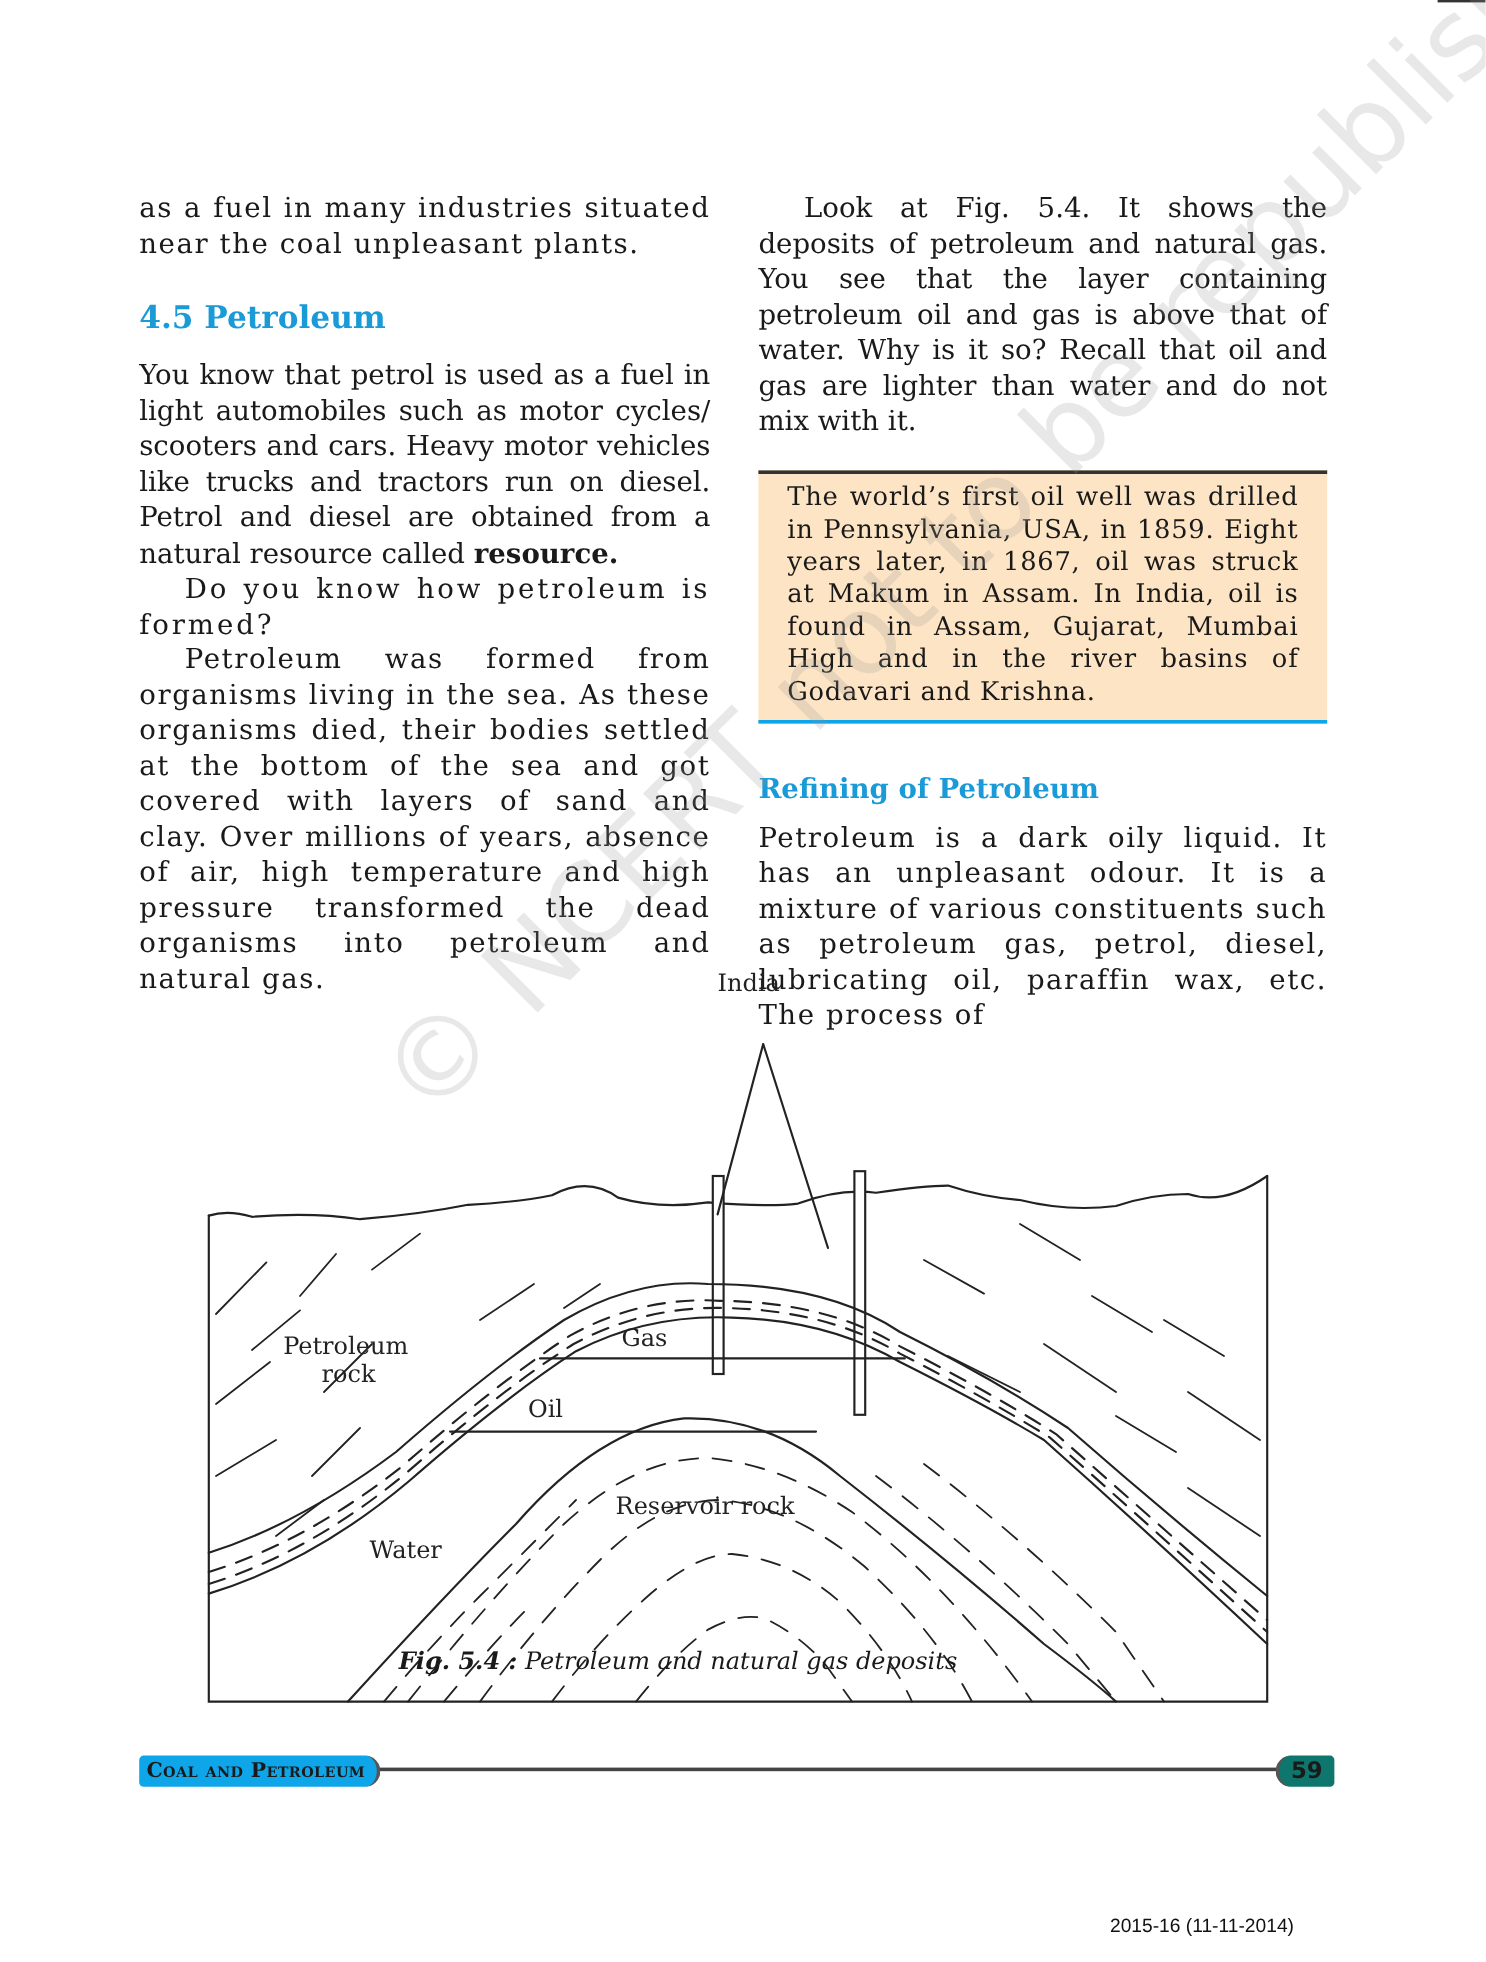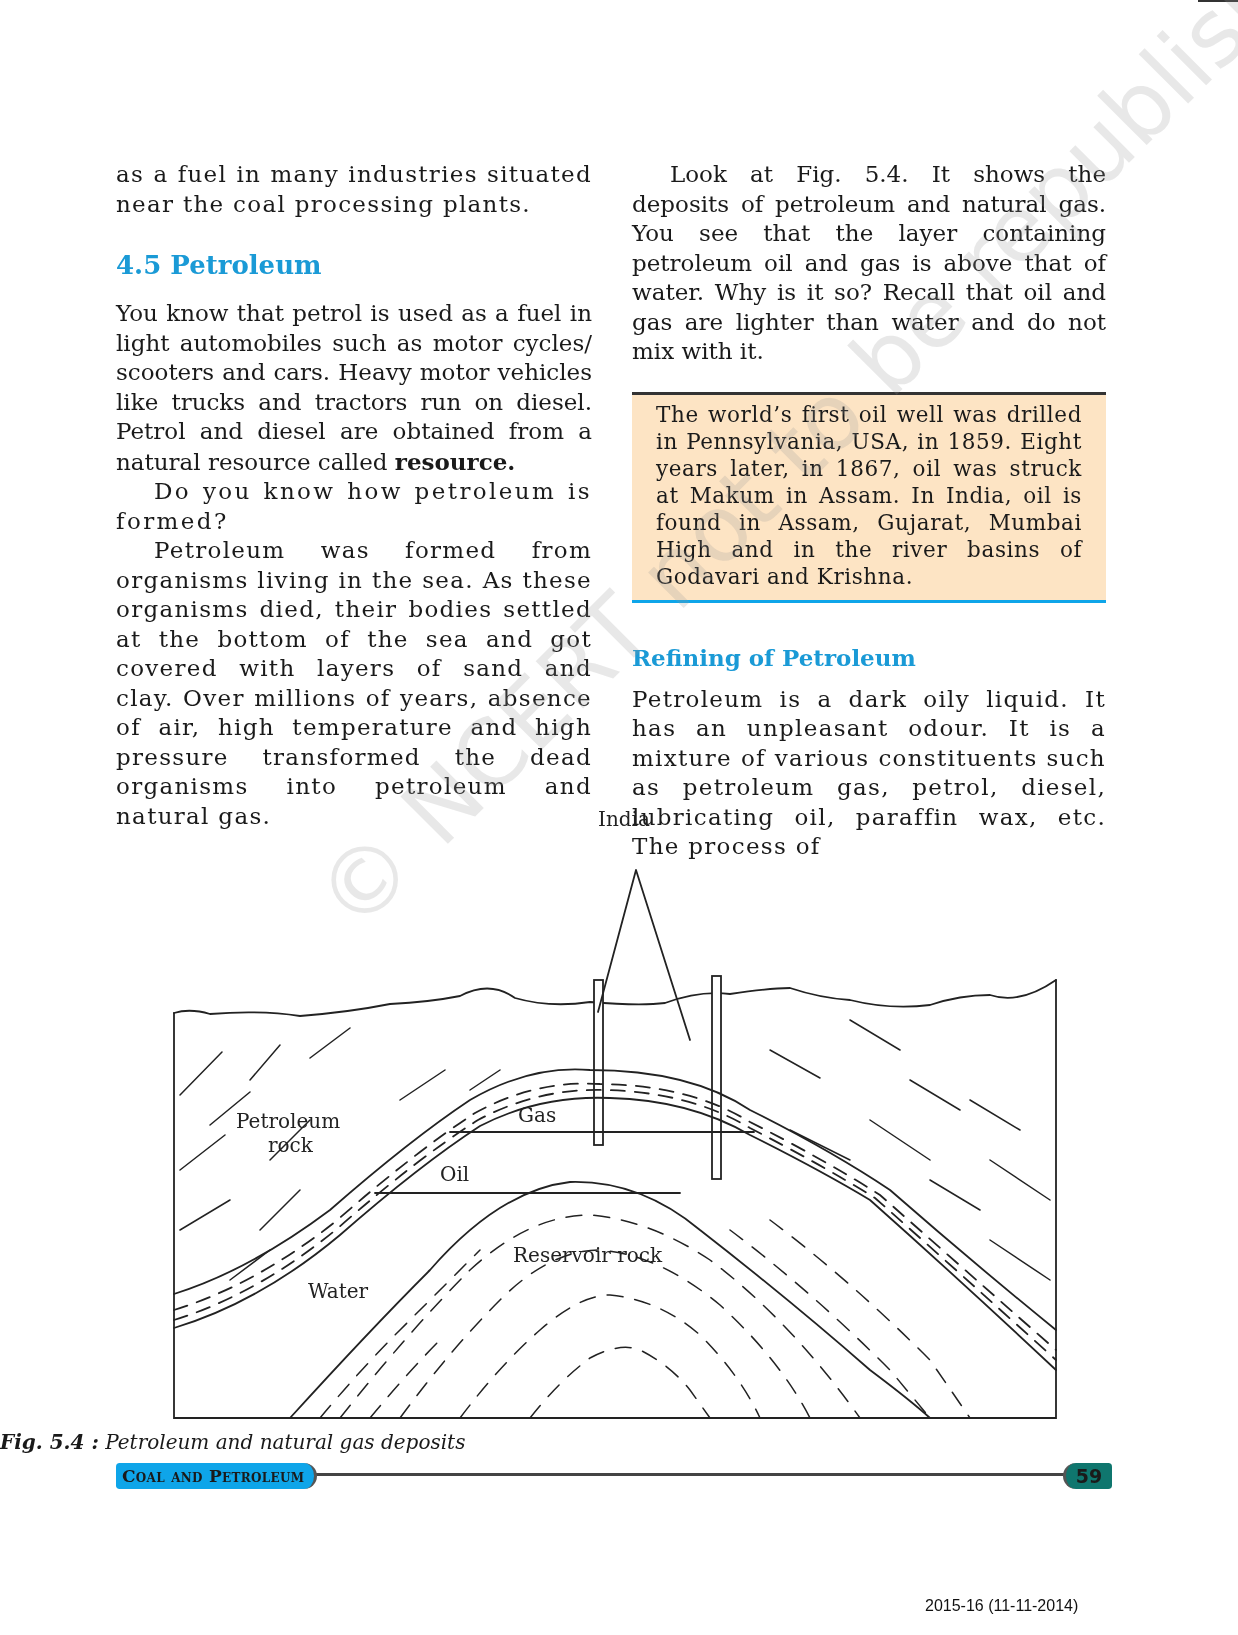--- a/index.html
+++ b/index.html
@@ -20,21 +20,21 @@
   .sub-heading { color: #1a9ad6; font-weight: bold; font-size: 23px; margin: 40px 0 12px 0; line-height: 30px; }
 
   .info-box { background: #fde4c4; border-top: 3px solid #333; border-bottom: 3px solid #0ea5e9;
               margin: 25px 0 0 0; padding: 6px 24px 10px 24px; font-size: 21.5px; line-height: 27px; letter-spacing: 0.6px; }
   .info-box p { margin: 0; text-align: justify; }
   .bold { font-weight: bold; }
 
   .figure { position: absolute; left: 170px; top: 830px; width: 890px; height: 590px; }
   .figure svg { position: absolute; left: 0; top: 0; }
   .fig-label { position: absolute; font-size: 20px; font-family: "DejaVu Serif", serif; color: #222; background: transparent; line-height: 22px; }
-  .caption { position: absolute; top: 1430px; left: 0; width: 1130px; text-align: left; font-size: 20px; font-style: italic; }
+  .caption { position: absolute; top: 1372px; left: 0; width: 1130px; text-align: center; font-size: 20px; font-style: italic; }
   .caption .cap-num { font-weight: bold; }
 
   .footer-rule { position: absolute; top: 1473px; left: 310px; width: 760px; height: 3px; background: #444; }
   .chapter-tab { position: absolute; top: 1463px; left: 116px; height: 26px; padding: 0 10px 0 6px;
                  background: #0ea5e9; border-radius: 4px 14px 14px 4px; border-right: 3px solid #555;
                  font-weight: bold; font-size: 17px; line-height: 26px; font-variant: small-caps; letter-spacing: 0.3px; }
   .page-tab { position: absolute; top: 1463px; left: 1063px; width: 46px; height: 26px; background: #0f766e;
               border-radius: 14px 4px 4px 14px; border-left: 3px solid #555; font-weight: bold; font-size: 19px;
               line-height: 26px; text-align: center; font-family: "DejaVu Sans", sans-serif; }
   .stamp { position: absolute; top: 1597px; left: 925px; font-family: "Liberation Sans", sans-serif; font-size: 16px; color: #111; }
@@ -42,21 +42,21 @@
   .watermark { position: absolute; left: 300px; top: 880px; transform: rotate(-45deg); transform-origin: left top;
                font-family: "DejaVu Sans", sans-serif; font-size: 92px; color: rgba(150,150,150,0.22); white-space: nowrap; pointer-events: none; line-height: 95px; }
 </style>
 </head>
 <body>
 
 <div class="page">
   <div class="corner-mark"></div>
 
   <div class="col col-left">
-    <p class="ls-wide">as a fuel in many industries situated near the coal processing plants.</p>
+    <p class="ls-wide">as a fuel in many industries situated near the coal unpleasant plants.</p>
     <div class="section-heading">4.5 Petroleum</div>
     <p>
       <span>You know that petrol is used as a fuel in light automobiles such as motor cycles/ scooters and cars. Heavy motor vehicles like trucks and tractors run on diesel. Petrol and diesel are obtained from a natural resource called </span><span class="bold">resource.</span>
     </p>
     <p class="indent ls-wider">Do you know how petroleum is formed?</p>
     <p class="indent ls-wide">Petroleum was formed from organisms living in the sea. As these organisms died, their bodies settled at the bottom of the sea and got covered with layers of sand and clay. Over millions of years, absence of air, high temperature and high pressure transformed the dead organisms into petroleum and natural gas.</p>
   </div>
 
   <div class="col col-right">
     <p class="indent">Look at Fig. 5.4. It shows the deposits of petroleum and natural gas. You see that the layer containing petroleum oil and gas is above that of water. Why is it so? Recall that oil and gas are lighter than water and do not mix with it.</p>

